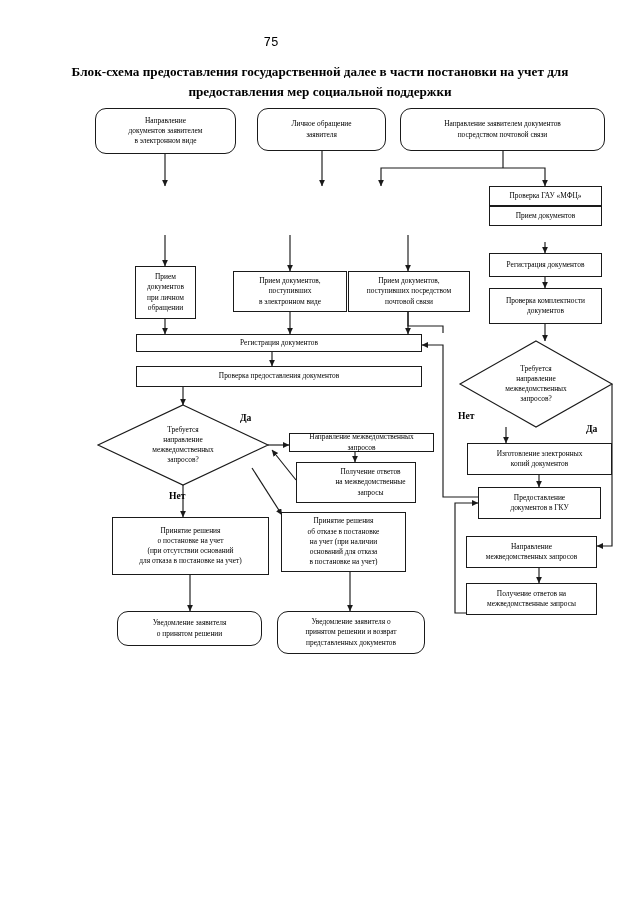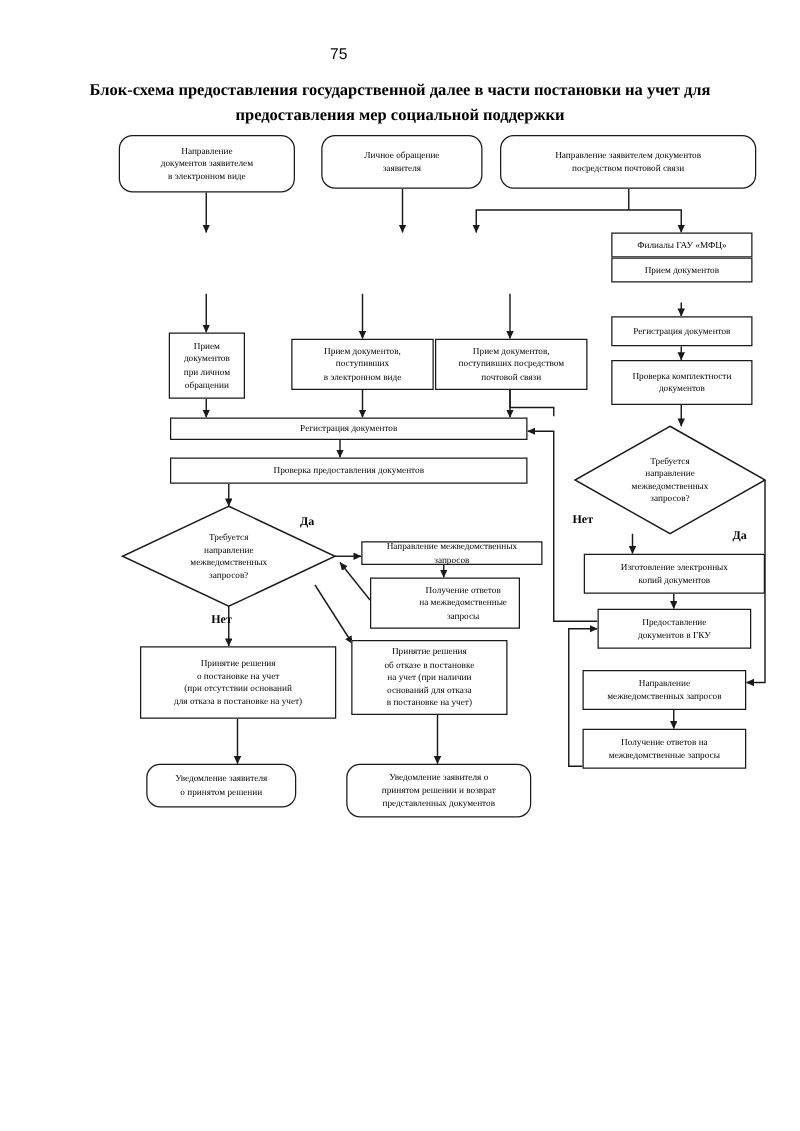--- a/index.html
+++ b/index.html
@@ -19,21 +19,21 @@
     width: 640px;
     height: 905px;
   }
   #page-number {
     position: absolute;
     top: 36px;
     left: 0;
     width: 542px;
     text-align: center;
     font-size: 12.5px;
-    font-family: Liberation Sans, sans-serif;
+    font-family: Liberation Mono, monospace;
   }
   #title {
     position: absolute;
     top: 62px;
     left: 70px;
     width: 500px;
     text-align: center;
     font-size: 13.2px;
     font-weight: bold;
     line-height: 20px;
@@ -224,30 +224,30 @@
   </div>
 
   <div class="node" style="left:112px; top:517px; width:157px; height:58px;">
     <span>Принятие решения<br>о постановке на учет<br>(при отсутствии оснований<br>для отказа в постановке на учет)</span>
   </div>
 
   <div class="node" style="left:281px; top:512px; width:125px; height:60px;">
     <span>Принятие решения<br>об отказе в постановке<br>на учет (при наличии<br>оснований для отказа<br>в постановке на учет)</span>
   </div>
 
-  <div class="node rounded" style="left:117px; top:611px; width:120px; height:35px;">
+  <div class="node rounded" style="left:117px; top:611px; width:145px; height:35px;">
     <span>Уведомление заявителя<br>о принятом решении</span>
   </div>
 
   <div class="node rounded" style="left:277px; top:611px; width:148px; height:43px;">
     <span>Уведомление заявителя о<br>принятом решении и возврат<br>представленных документов</span>
   </div>
 
   <div class="node" style="left:489px; top:186px; width:113px; height:20px;">
-    <span>Филиалы ГАУ «МФЦ»</span>
+    <span>Проверка ГАУ «МФЦ»</span>
   </div>
 
   <div class="node" style="left:489px; top:206px; width:113px; height:20px;">
     <span>Прием документов</span>
   </div>
 
   <div class="node" style="left:489px; top:253px; width:113px; height:24px;">
     <span>Регистрация документов</span>
   </div>
 

